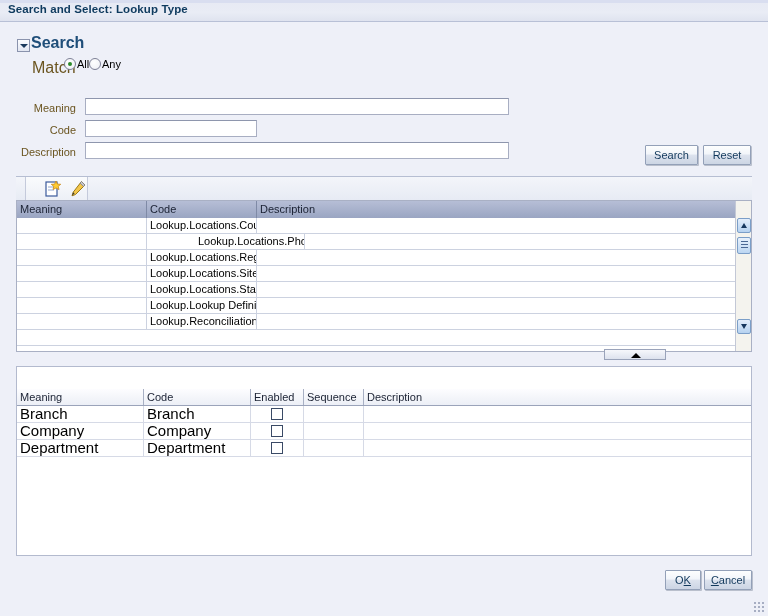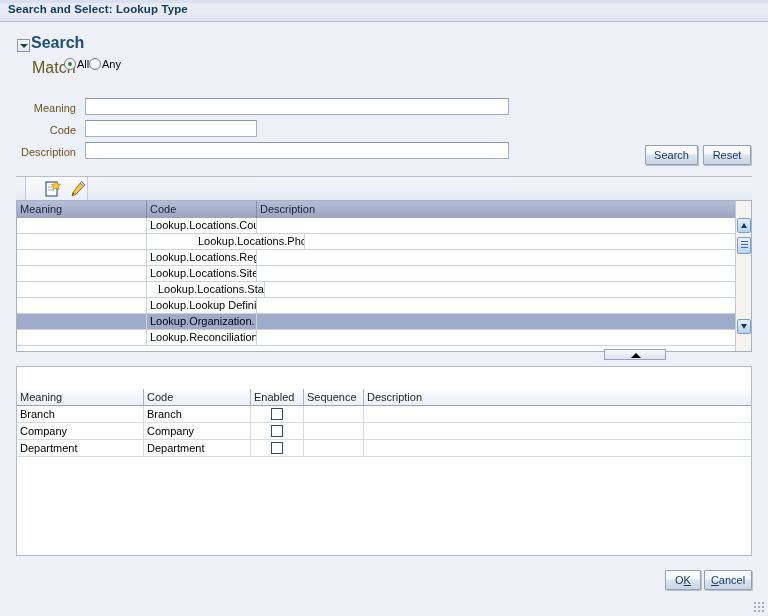--- a/index.html
+++ b/index.html
@@ -381,21 +381,21 @@
   .lv-body { position: absolute; left:0; top:17px; width:734px; }
   .lvrow {
     position: relative;
     height: 17px;
     border-bottom: 1px solid #d6dae6;
     box-sizing: border-box;
     background: #fff;
   }
   .lvrow .gc {
     position: absolute; top:0; height:16px; line-height:16px;
-    font-size: 11px; color:#000;
+    font-size: 15px; color:#000;
     padding-left: 3px;
     border-right: 1px solid #d6dae6;
     box-sizing: border-box;
     white-space: nowrap; overflow: hidden;
   }
   .cb {
     position: absolute;
     top: 2px;
     width: 12px; height: 12px;
     border: 1px solid #3a4a66;
@@ -493,31 +493,26 @@
           <div class="gc" style="left:130px;width:110px;text-align:center;">Lookup.Locations.Reg</div>
           <div class="gc" style="left:240px;width:480px;border-right:none;"></div>
         </div>
         <div class="grow">
           <div class="gc" style="left:0px;width:130px;"></div>
           <div class="gc" style="left:130px;width:110px;">Lookup.Locations.Site</div>
           <div class="gc" style="left:240px;width:480px;border-right:none;"></div>
         </div>
         <div class="grow">
           <div class="gc" style="left:0px;width:130px;"></div>
-          <div class="gc" style="left:138px;width:110px;">Lookup.Locations.Sta</div>
+          <div class="gc" style="left:130px;width:110px;">Lookup.Locations.Sta</div>
           <div class="gc" style="left:240px;width:480px;border-right:none;"></div>
         </div>
         <div class="grow">
           <div class="gc" style="left:0px;width:130px;"></div>
           <div class="gc" style="left:130px;width:110px;">Lookup.Lookup Defini</div>
-          <div class="gc" style="left:240px;width:480px;border-right:none;"></div>
-        </div>
-        <div class="grow sel">
-          <div class="gc" style="left:0px;width:130px;"></div>
-          <div class="gc" style="left:130px;width:110px;">Lookup.Organization.</div>
           <div class="gc" style="left:240px;width:480px;border-right:none;"></div>
         </div>
         <div class="grow">
           <div class="gc" style="left:0px;width:130px;"></div>
           <div class="gc" style="left:130px;width:110px;">Lookup.Reconciliation</div>
           <div class="gc" style="left:240px;width:480px;border-right:none;"></div>
         </div>
         <div class="grow"></div>
       </div>
 

